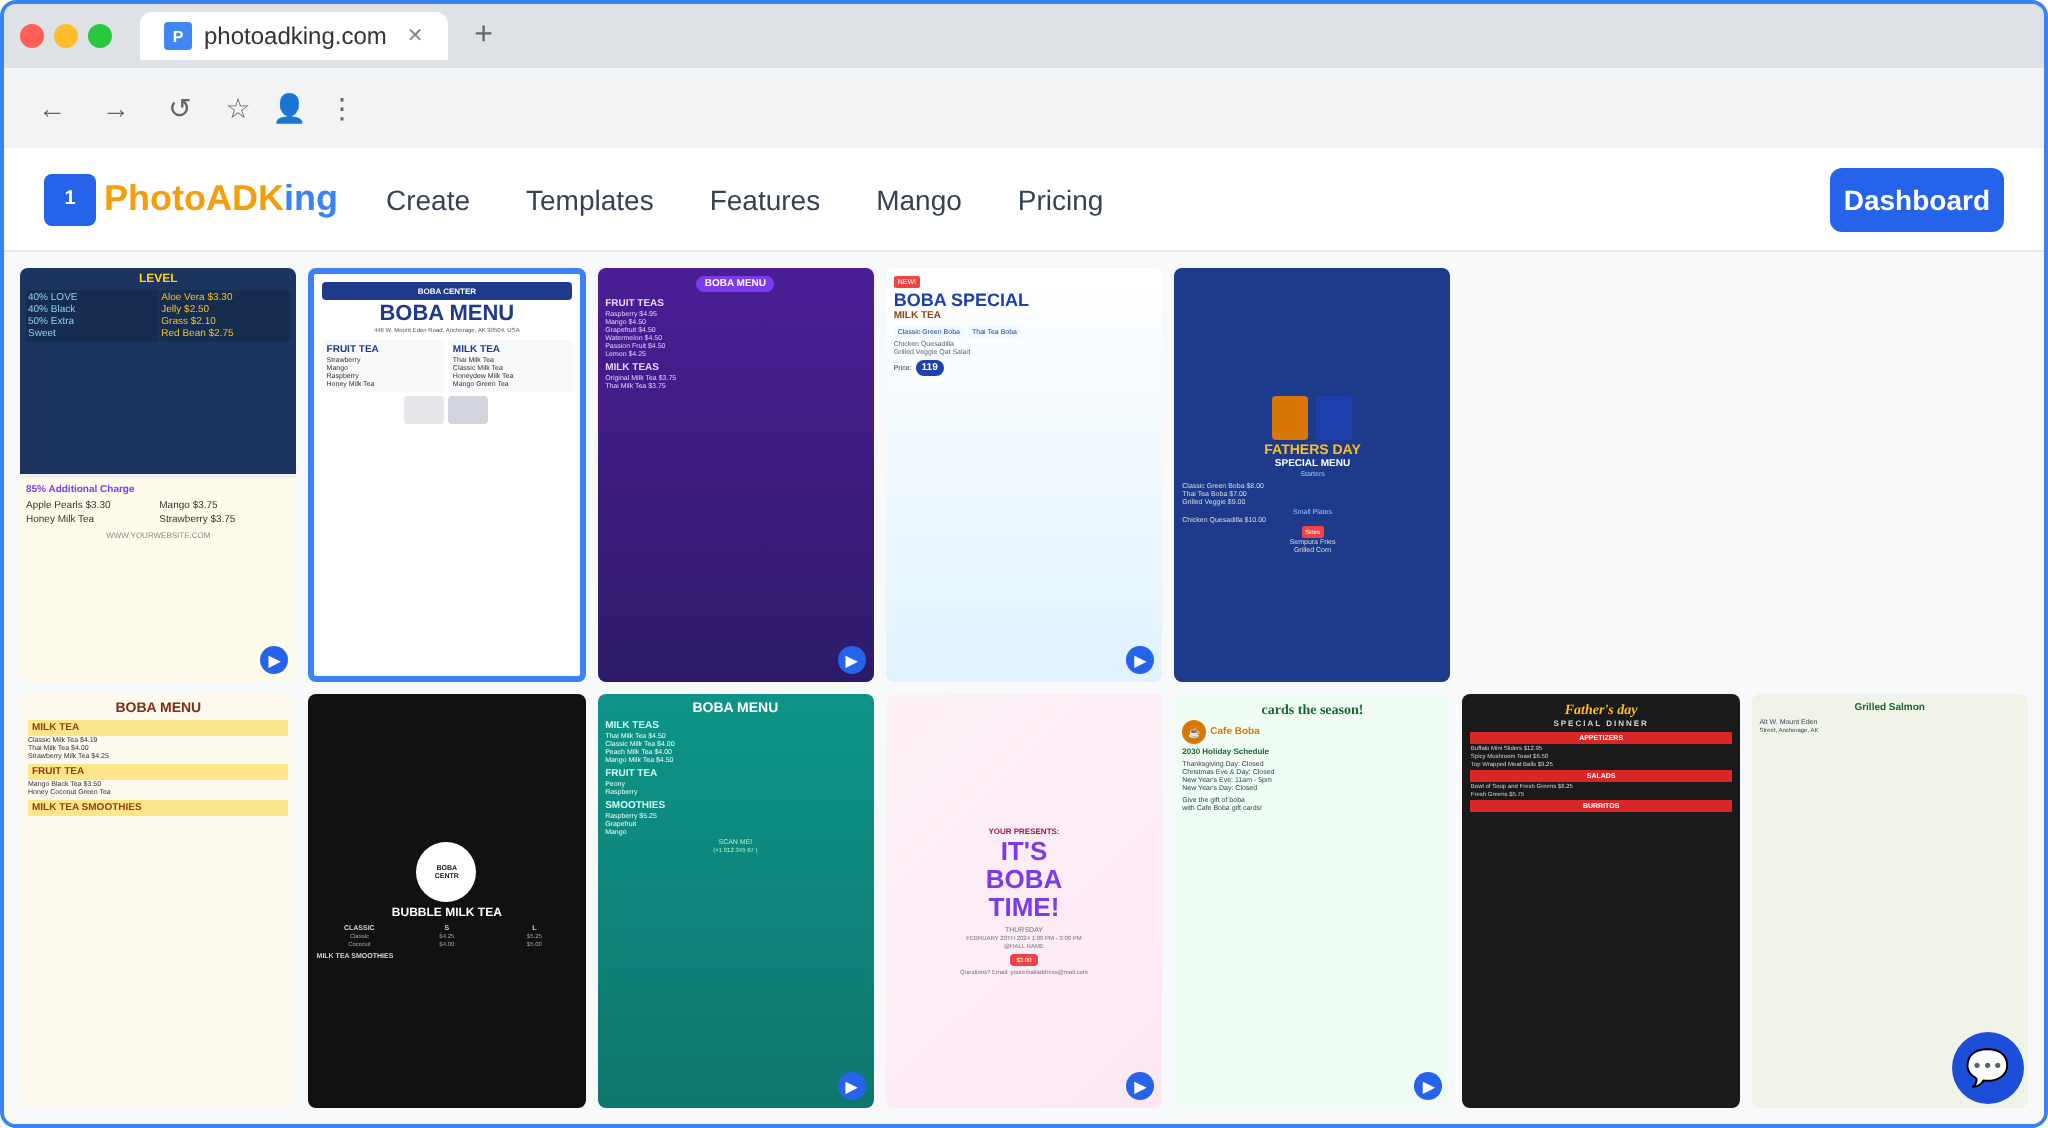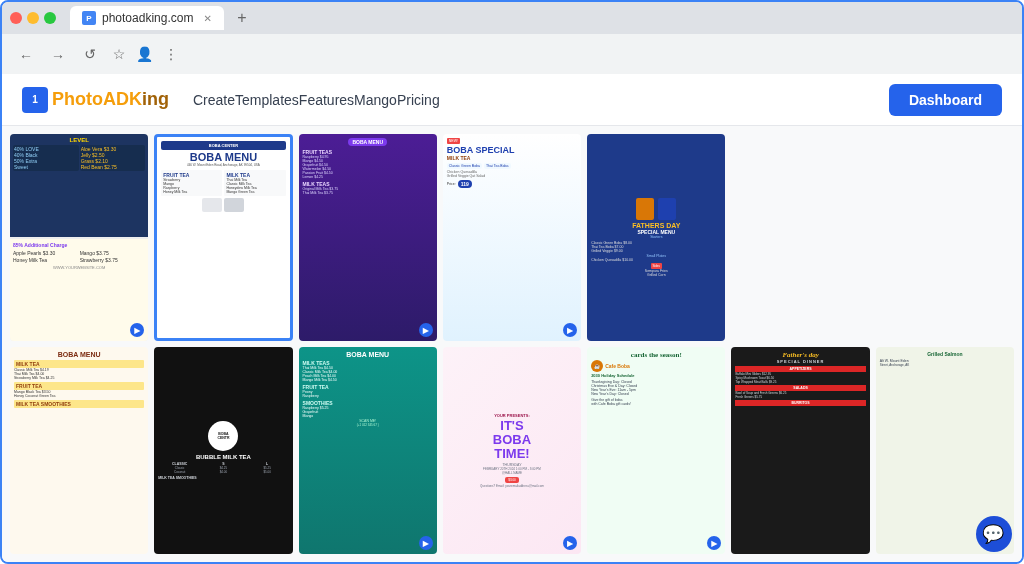--- a/index.html
+++ b/index.html
@@ -138,33 +138,34 @@
       font-weight: bold;
     }
     .logo-text {
       font-size: 18px;
       font-weight: bold;
       color: #1d4ed8;
     }
     .logo-text span { color: #f59e0b; }
     .nav-links {
       display: flex;
+      gap: 28px;
       flex: 1;
     }
     .nav-link {
       font-size: 14px;
       color: #374151;
       text-decoration: none;
       cursor: pointer;
     }
     .dashboard-btn {
       background: #2563eb;
       color: #fff;
       border: none;
-      padding: 8px 20px;
+      padding: 8px 7px;
       border-radius: 6px;
       font-size: 14px;
       font-weight: 600;
       cursor: pointer;
     }
 
     
     .content-area {
       flex: 1;
       overflow: hidden;
@@ -275,21 +276,21 @@
       <div class="addr-icon">☆</div>
       <div class="addr-icon">👤</div>
       <div class="addr-icon">⋮</div>
     </div>
   </div>
 
   <div class="site-nav">
     <div class="site-logo">
       <div class="logo-icon">1</div>
       <span class="logo-text">
-        <span>PhotoADK</span><span style="color:#a16207">ing</span>
+        <span>PhotoADK</span><span style="color:#3b82f6">ing</span>
       </span>
     </div>
     <div class="nav-links">
       <span class="nav-link">Create</span>
       <span class="nav-link">Templates</span>
       <span class="nav-link">Features</span>
       <span class="nav-link">Mango</span>
       <span class="nav-link">Pricing</span>
     </div>
     <button class="dashboard-btn">Dashboard</button>

